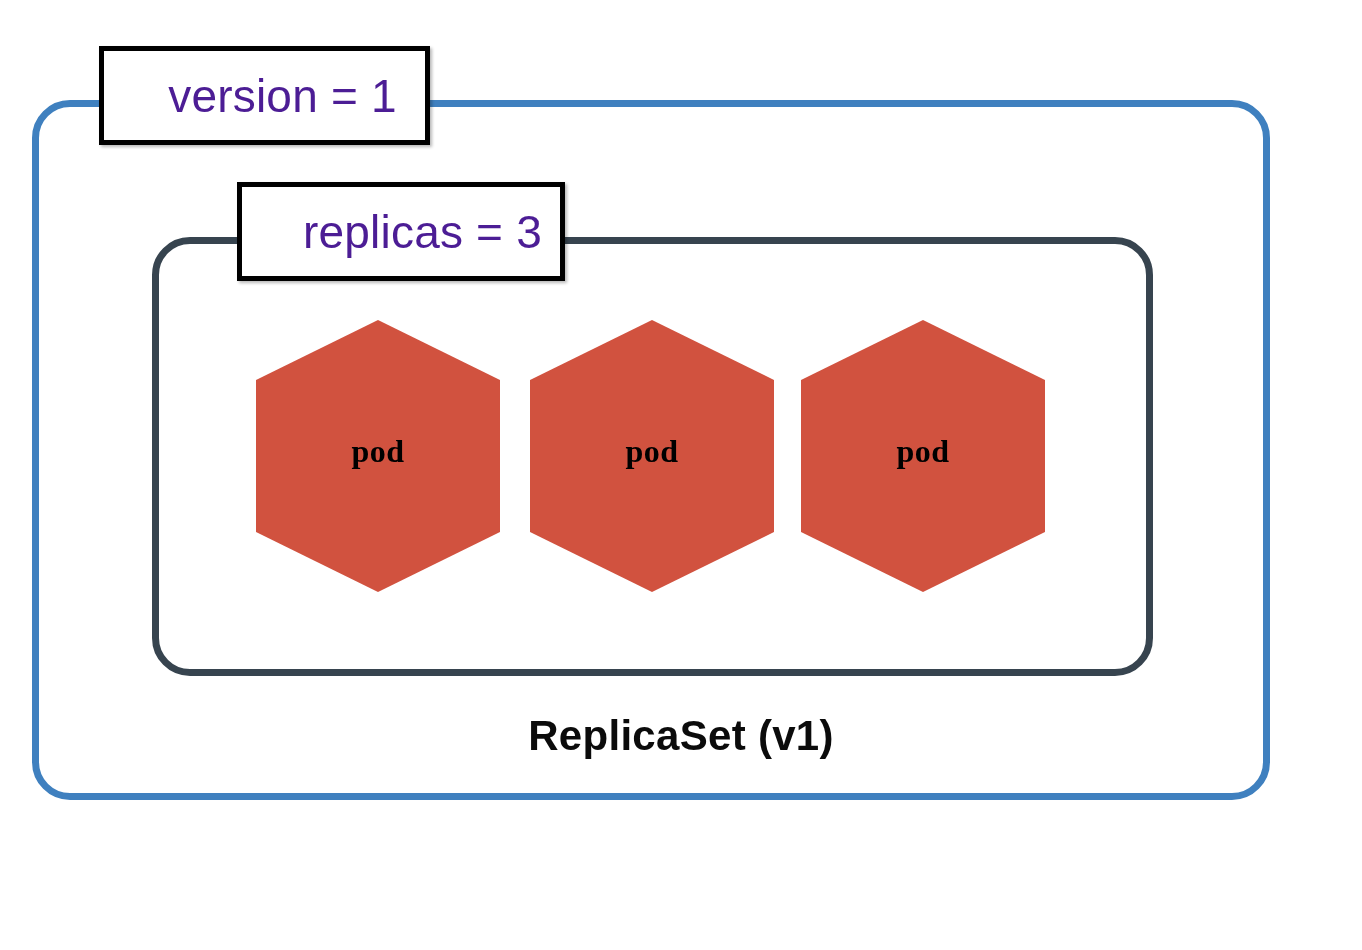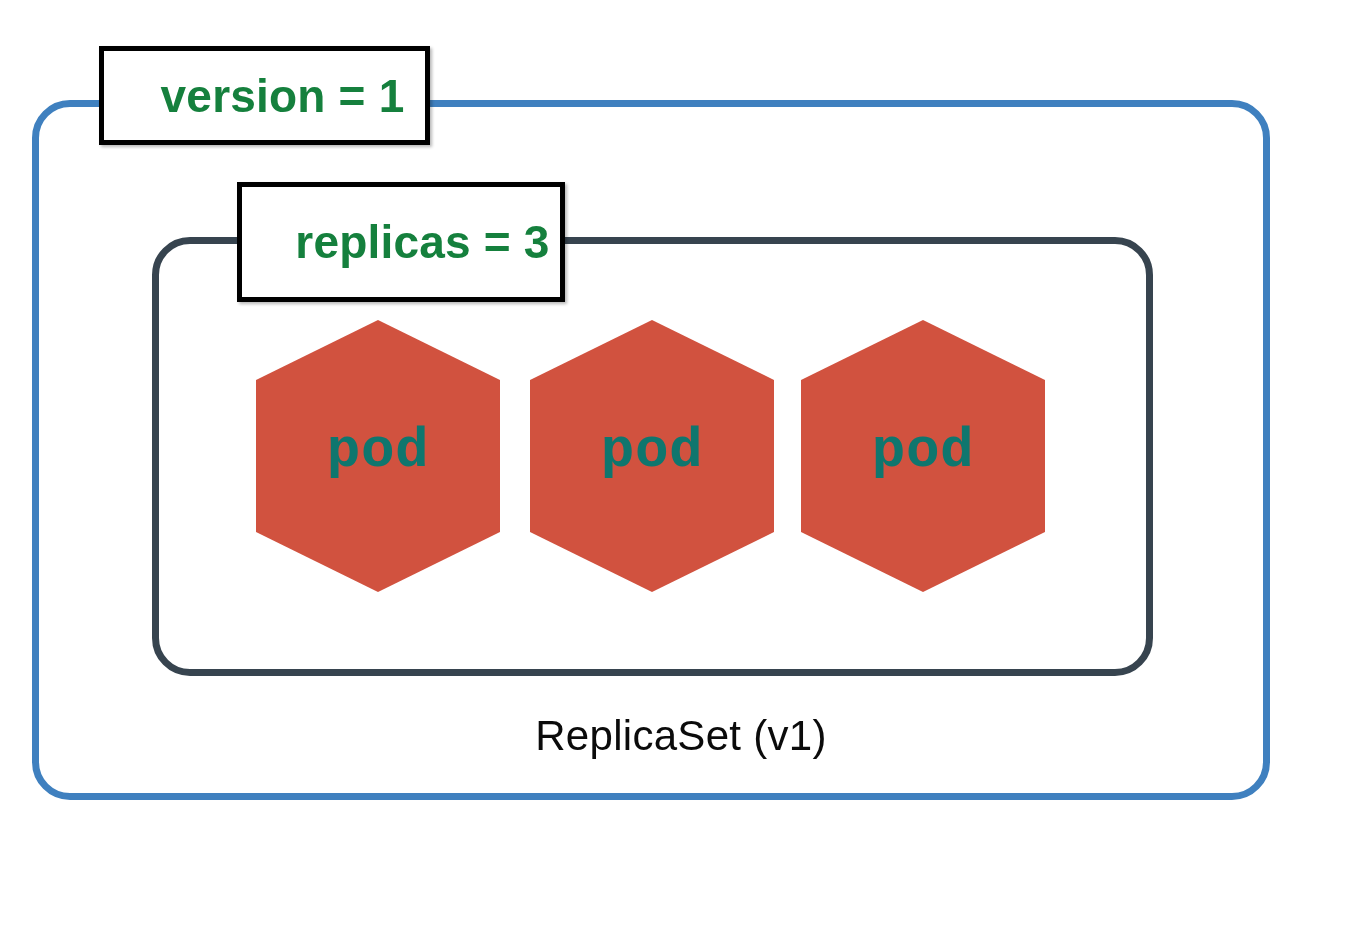--- a/index.html
+++ b/index.html
@@ -56,39 +56,39 @@
     border: 5px solid #000000;
     display: flex;
     align-items: center;
     justify-content: center;
     z-index: 5;
     box-shadow: 2px 2px 3px rgba(0,0,0,0.28);
   }
   .prop-box .prop-text {
     font-family: "Liberation Sans", "DejaVu Sans", sans-serif;
     font-size: 46px;
-    font-weight: 700;
-    color: #15803d;
+    font-weight: 400;
+    color: #4c1d95;
     letter-spacing: 0.2px;
     line-height: 1;
     white-space: nowrap;
     margin-left: 36px;
   }
 
   #version-box {
     left: 99px;
     top: 46px;
     width: 331px;
     height: 99px;
   }
   #replicas-box {
     left: 237px;
     top: 182px;
     width: 328px;
-    height: 120px;
+    height: 99px;
     padding-left: 7px;
   }
 
   
   .pod-row {
     position: absolute;
     left: 0;
     top: 318px;
     width: 1362px;
     height: 276px;
@@ -109,39 +109,39 @@
     position: absolute;
     left: 0;
     top: 0;
     width: 248px;
     height: 276px;
     display: flex;
     align-items: center;
     justify-content: center;
     padding-bottom: 10px;
     box-sizing: border-box;
-    font-family: Liberation Mono, monospace;
-    font-size: 56px;
+    font-family: Liberation Serif, serif;
+    font-size: 32px;
     font-weight: 700;
-    color: #0f766e;
+    color: #000000;
     letter-spacing: 0.5px;
     pointer-events: none;
   }
   #pod-0 { left: 254px; }
   #pod-1 { left: 528px; }
   #pod-2 { left: 799px; }
 
   
   .caption {
     position: absolute;
     left: 0;
     width: 1362px;
     text-align: center;
     font-family: "Liberation Sans", "DejaVu Sans", sans-serif;
-    font-weight: 400;
+    font-weight: 700;
     color: #0b0b0b;
     letter-spacing: 0.3px;
     z-index: 4;
   }
   #replicaset-caption {
     top: 712px;
     font-size: 42px;
   }
   #deployment-caption {
     top: 845px;

